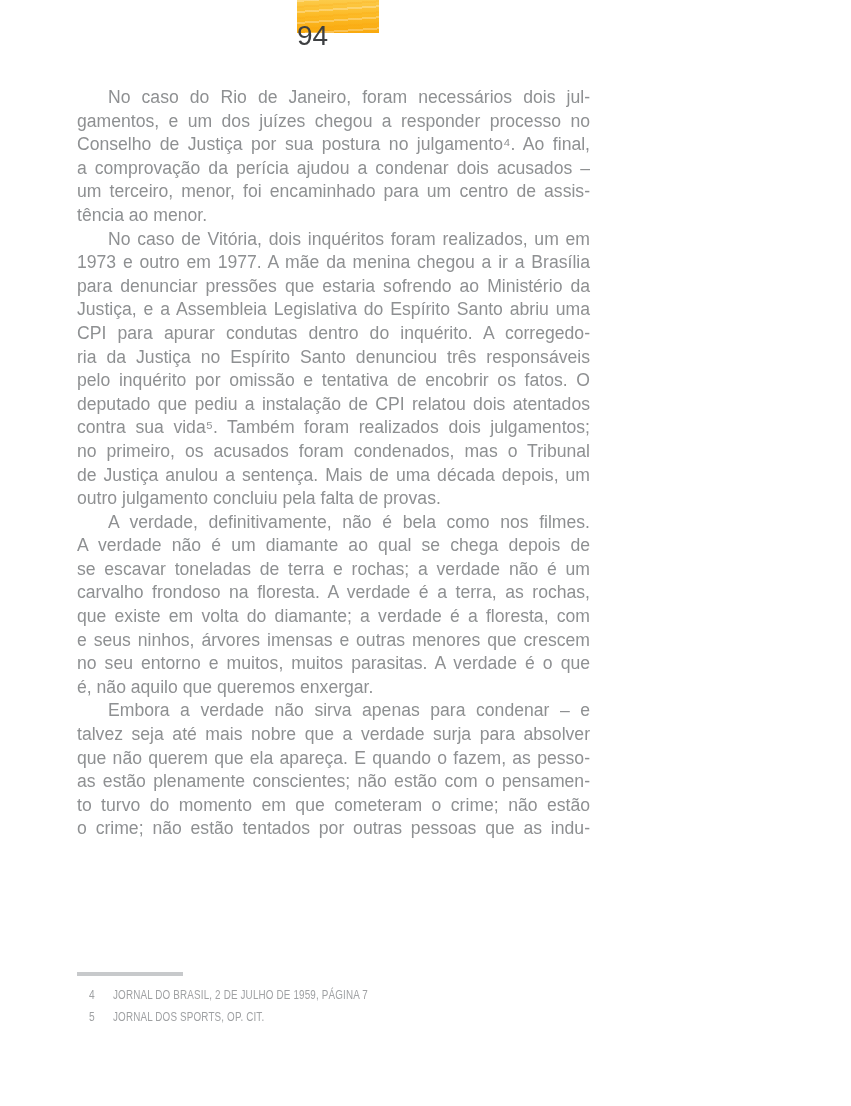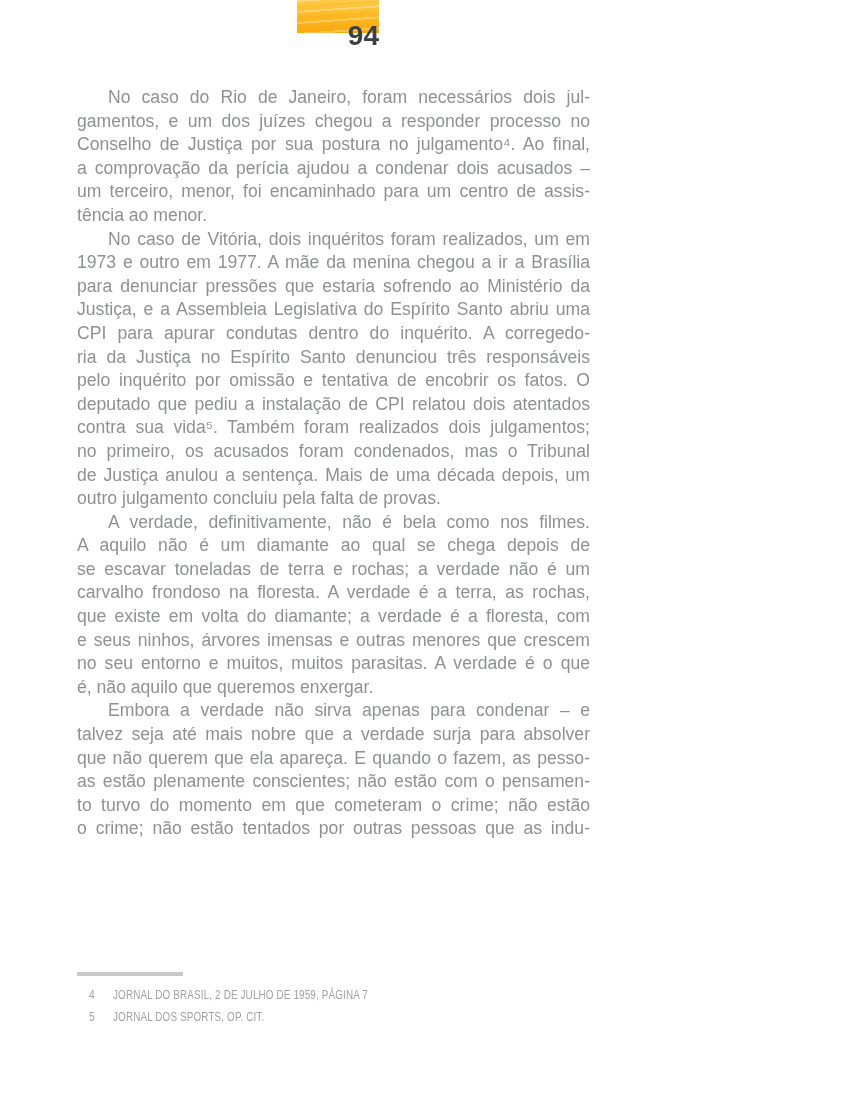--- a/index.html
+++ b/index.html
@@ -26,24 +26,24 @@
     left:297px;top:0;
     width:82px;height:33px;
     background:
       repeating-linear-gradient(176deg, rgba(255,255,255,.28) 0 2px, rgba(255,255,255,0) 2px 6px, rgba(250,160,10,.18) 6px 8px, rgba(255,255,255,0) 8px 11px),
       linear-gradient(180deg, var(--accent-top) 0%, var(--accent-mid) 48%, var(--accent-bottom) 100%);
   }
   .page-number{
     position:absolute;
     left:297px;top:22px;
     width:82px;
-    text-align:right;
+    text-align:left;
     font-size:28px;
     line-height:28px;
-    font-weight:700;
+    font-weight:400;
     color:var(--page-number);
   }
   .body-text{
     position:absolute;
     left:77px;top:86px;
     width:513px;
     font-size:17.6px;
     line-height:23.6px;
     color:var(--body-text);
     font-weight:400;
@@ -114,21 +114,21 @@
         <div class="line">ria da Justiça no Espírito Santo denunciou três responsáveis</div>
         <div class="line">pelo inquérito por omissão e tentativa de encobrir os fatos. O</div>
         <div class="line">deputado que pediu a instalação de CPI relatou dois atentados</div>
         <div class="line">contra sua vida⁵. Também foram realizados dois julgamentos;</div>
         <div class="line">no primeiro, os acusados foram condenados, mas o Tribunal</div>
         <div class="line">de Justiça anulou a sentença. Mais de uma década depois, um</div>
         <div class="line para-end">outro julgamento concluiu pela falta de provas.</div>
       </div>
       <div>
         <div class="line indent">A verdade, definitivamente, não é bela como nos filmes.</div>
-        <div class="line">A aquilo não é um diamante ao qual se chega depois de</div>
+        <div class="line">A verdade não é um diamante ao qual se chega depois de</div>
         <div class="line">se escavar toneladas de terra e rochas; a verdade não é um</div>
         <div class="line">carvalho frondoso na floresta. A verdade é a terra, as rochas,</div>
         <div class="line">que existe em volta do diamante; a verdade é a floresta, com</div>
         <div class="line">e seus ninhos, árvores imensas e outras menores que crescem</div>
         <div class="line">no seu entorno e muitos, muitos parasitas. A verdade é o que</div>
         <div class="line para-end">é, não aquilo que queremos enxergar.</div>
       </div>
       <div>
         <div class="line indent">Embora a verdade não sirva apenas para condenar – e</div>
         <div class="line">talvez seja até mais nobre que a verdade surja para absolver</div>

